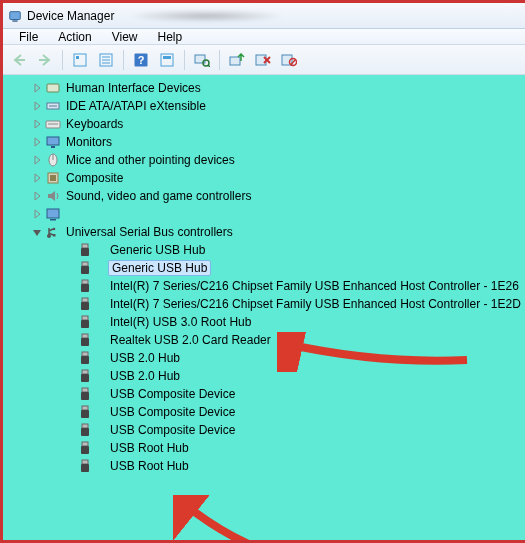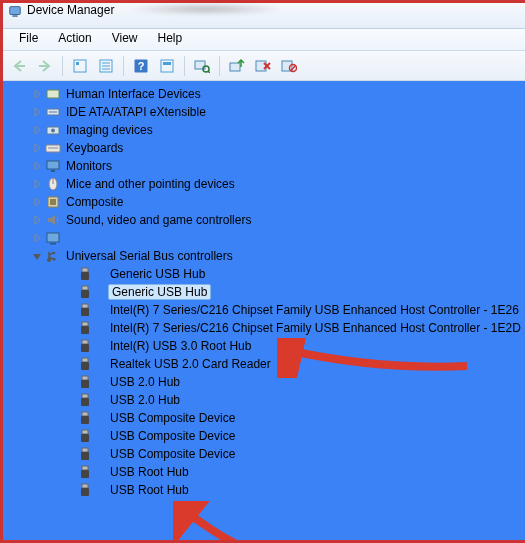--- a/index.html
+++ b/index.html
@@ -19,41 +19,42 @@
     border-right: none;
     height: 543px;
     display: flex;
     flex-direction: column;
     background: #fff;
   }
   .titlebar {
     background: linear-gradient(#f6f9fd, #e6eef8);
     border-bottom: 1px solid #bcd0e6;
     display: flex;
-    align-items: flex-start;
+    align-items: center;
     height: 26px;
     padding: 0 4px;
   }
   .titlebar .appicon {
     width: 16px; height: 16px; margin-right: 4px;
     display: flex; align-items: center; justify-content: center;
   }
   .titlebar .title { font-size: 12px; color: #000; }
   .titlebar .smudge {
     margin-left: 12px;
     width: 160px; height: 12px;
     background: radial-gradient(ellipse at center, rgba(0,0,0,0.25), rgba(0,0,0,0) 70%);
     filter: blur(2px);
     border-radius: 6px;
   }
   .menubar {
     background: linear-gradient(#f8fbff, #eef4fb);
     border-bottom: 1px solid #cfdae6;
     display: flex;
-    height: 22px;
+    align-items: center;
+    height: 16px;
     padding: 0 6px;
   }
   .menubar .menu-item {
     padding: 2px 10px;
     cursor: default;
   }
   .toolbar {
     background: linear-gradient(#f6f9fd, #e9f0f8);
     border-bottom: 1px solid #cfdae6;
     display: flex;
@@ -69,21 +70,21 @@
     display: flex; align-items: center; justify-content: center;
     cursor: default;
   }
   .toolbar .btn.disabled { opacity: 0.45; cursor: default; }
   .toolbar .sep {
     width: 1px; height: 20px; background: #c8d4e0; margin: 0 3px;
   }
   .tree-area {
     flex: 1;
     overflow: hidden;
-    background: #3b82f6;
+    background: #5eead4;
     padding: 4px 0 0 8px;
     position: relative;
     text-align: center;
   }
   .node {
     display: flex;
     align-items: center;
     height: 18px;
     position: relative;
     white-space: nowrap;
@@ -233,34 +234,20 @@
               <path d="M3 1 L8 5 L3 9 Z" fill="none" stroke="#888"></path>
             </svg>
           </span>
           <span class="nicon">
             <svg width="16" height="16" viewBox="0 0 16 16">
               <rect x="2" y="5" width="12" height="6" fill="#d8e4ef" stroke="#5a7a9a"></rect>
               <line x1="4" y1="8" x2="12" y2="8" stroke="#5a7a9a"></line>
             </svg>
           </span>
           <span class="label">IDE ATA/ATAPI eXtensible</span>
-        </div>
-        <div class="node level1">
-          <span class="toggle">
-            <svg width="10" height="10" viewBox="0 0 10 10">
-              <path d="M3 1 L8 5 L3 9 Z" fill="none" stroke="#888"></path>
-            </svg>
-          </span>
-          <span class="nicon">
-            <svg width="16" height="16" viewBox="0 0 16 16">
-              <rect x="2" y="5" width="12" height="7" fill="#d8e4ef" stroke="#5a7a9a"></rect>
-              <circle cx="8" cy="8.5" r="2" fill="#5a7a9a"></circle>
-            </svg>
-          </span>
-          <span class="label">Imaging devices</span>
         </div>
         <div class="node level1">
           <span class="toggle">
             <svg width="10" height="10" viewBox="0 0 10 10">
               <path d="M3 1 L8 5 L3 9 Z" fill="none" stroke="#888"></path>
             </svg>
           </span>
           <span class="nicon">
             <svg width="16" height="16" viewBox="0 0 16 16">
               <rect x="1" y="5" width="14" height="7" rx="1" fill="#e8e8e8" stroke="#888"></rect>

